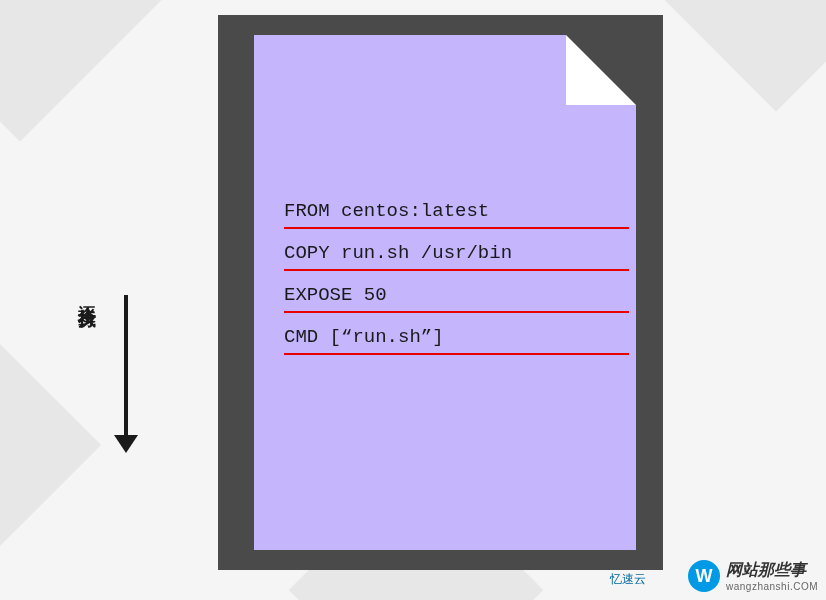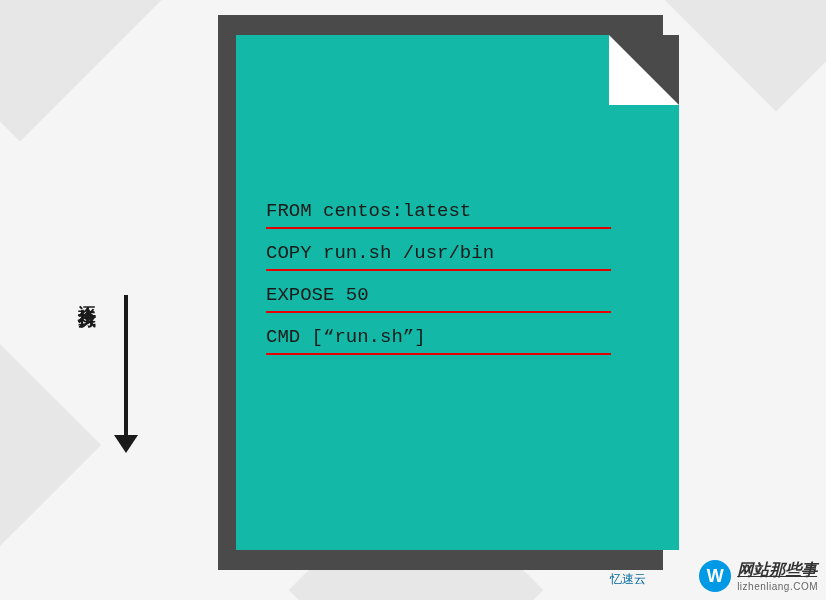--- a/index.html
+++ b/index.html
@@ -24,25 +24,25 @@
     .document {
       position: absolute;
       left: 218px;
       top: 15px;
       width: 445px;
       height: 555px;
       background: #4a4a4a;
     }
     .document-inner {
       position: absolute;
-      left: 18px;
+      left: 36px;
       top: 20px;
-      width: 443px;
+      width: 382px;
       height: 515px;
-      background: #14b8a6;
+      background: #c4b5fd;
     }
     .document-fold {
       position: absolute;
       right: 0;
       top: 0;
       width: 70px;
       height: 70px;
       background: #4a4a4a;
     }
     .document-fold::after {
@@ -129,21 +129,20 @@
       display: flex;
       flex-direction: column;
       align-items: flex-start;
     }
     .watermark-title {
       font-family: "Microsoft YaHei", sans-serif;
       font-size: 16px;
       font-weight: bold;
       color: #333;
       font-style: italic;
-      text-decoration: underline;
     }
     .watermark-url {
       font-family: Arial, sans-serif;
       font-size: 10px;
       color: #666;
       letter-spacing: 0.5px;
     }
     .credit {
       position: absolute;
       right: 180px;
@@ -178,15 +177,15 @@
 </div>
 <div class="arrow-line"></div>
 <div class="arrow-head"></div>
 
 <div class="credit">忆速云</div>
 
 <div class="watermark">
   <div class="watermark-icon">W</div>
   <div class="watermark-text">
     <div class="watermark-title">网站那些事</div>
-    <div class="watermark-url">lizhenliang.COM</div>
+    <div class="watermark-url">wangzhanshi.COM</div>
   </div>
 </div>
 
 </body></html>

